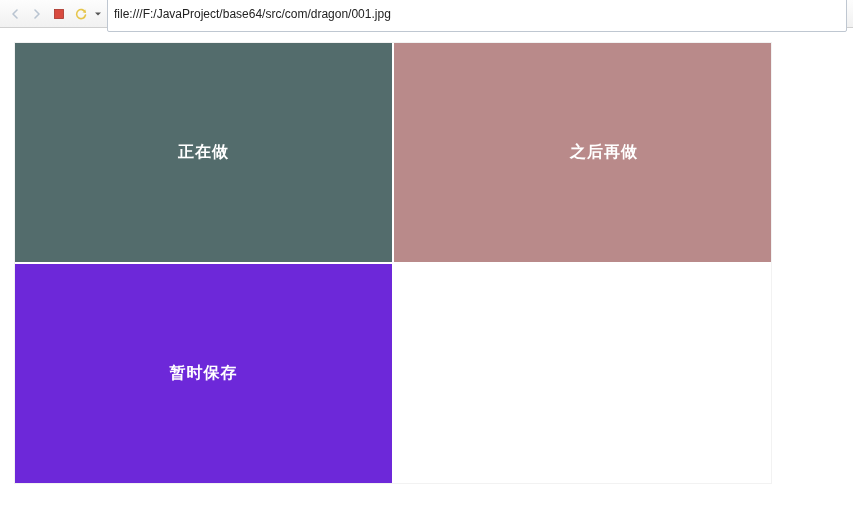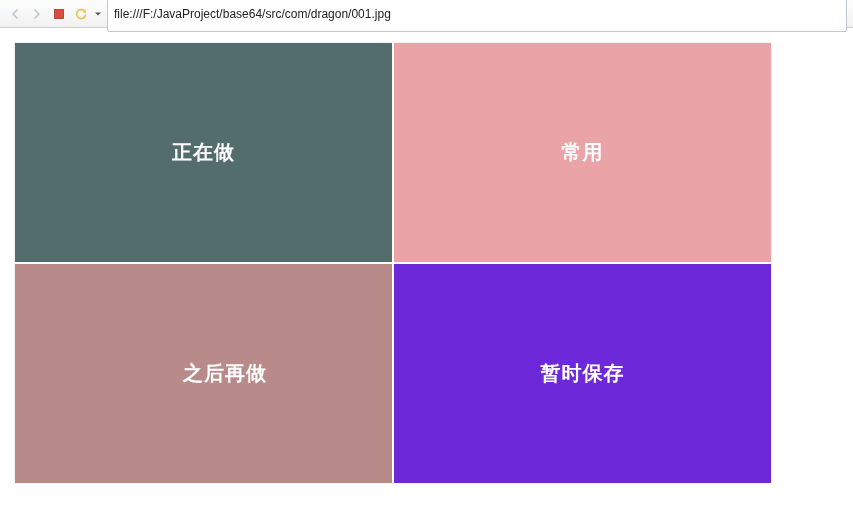--- a/index.html
+++ b/index.html
@@ -60,21 +60,21 @@
       grid-template-rows: 1fr 1fr;
       gap: 2px;
       background: #ffffff;
       border: 1px solid #f2f2f2;
     }
     .tile {
       display: flex;
       align-items: center;
       justify-content: center;
       color: #ffffff;
-      font-size: 20px;
+      font-size: 16px;
       font-weight: bold;
       letter-spacing: 1px;
     }
     .tile-tl { background: #536c6c; }
     .tile-tr { background: #eaa4a8; }
     .tile-bl { background: #b98a8a; padding-left: 43px; }
     .tile-br { background: #6d28d9; }
   </style>
 </head>
 <body>
@@ -107,23 +107,20 @@
     </svg>
   </div>
   <input class="addr" type="text" value="file:///F:/JavaProject/base64/src/com/dragon/001.jpg" style="">
 </div>
 
 <div class="content">
   <div class="grid">
     <div class="tile tile-tl">
       <span>正在做</span>
     </div>
-    <div class="tile tile-tr">
-      <span>常用</span>
-    </div>
     <div class="tile tile-bl">
       <span>之后再做</span>
     </div>
     <div class="tile tile-br">
       <span>暂时保存</span>
     </div>
   </div>
 </div>
 
 </body></html>

